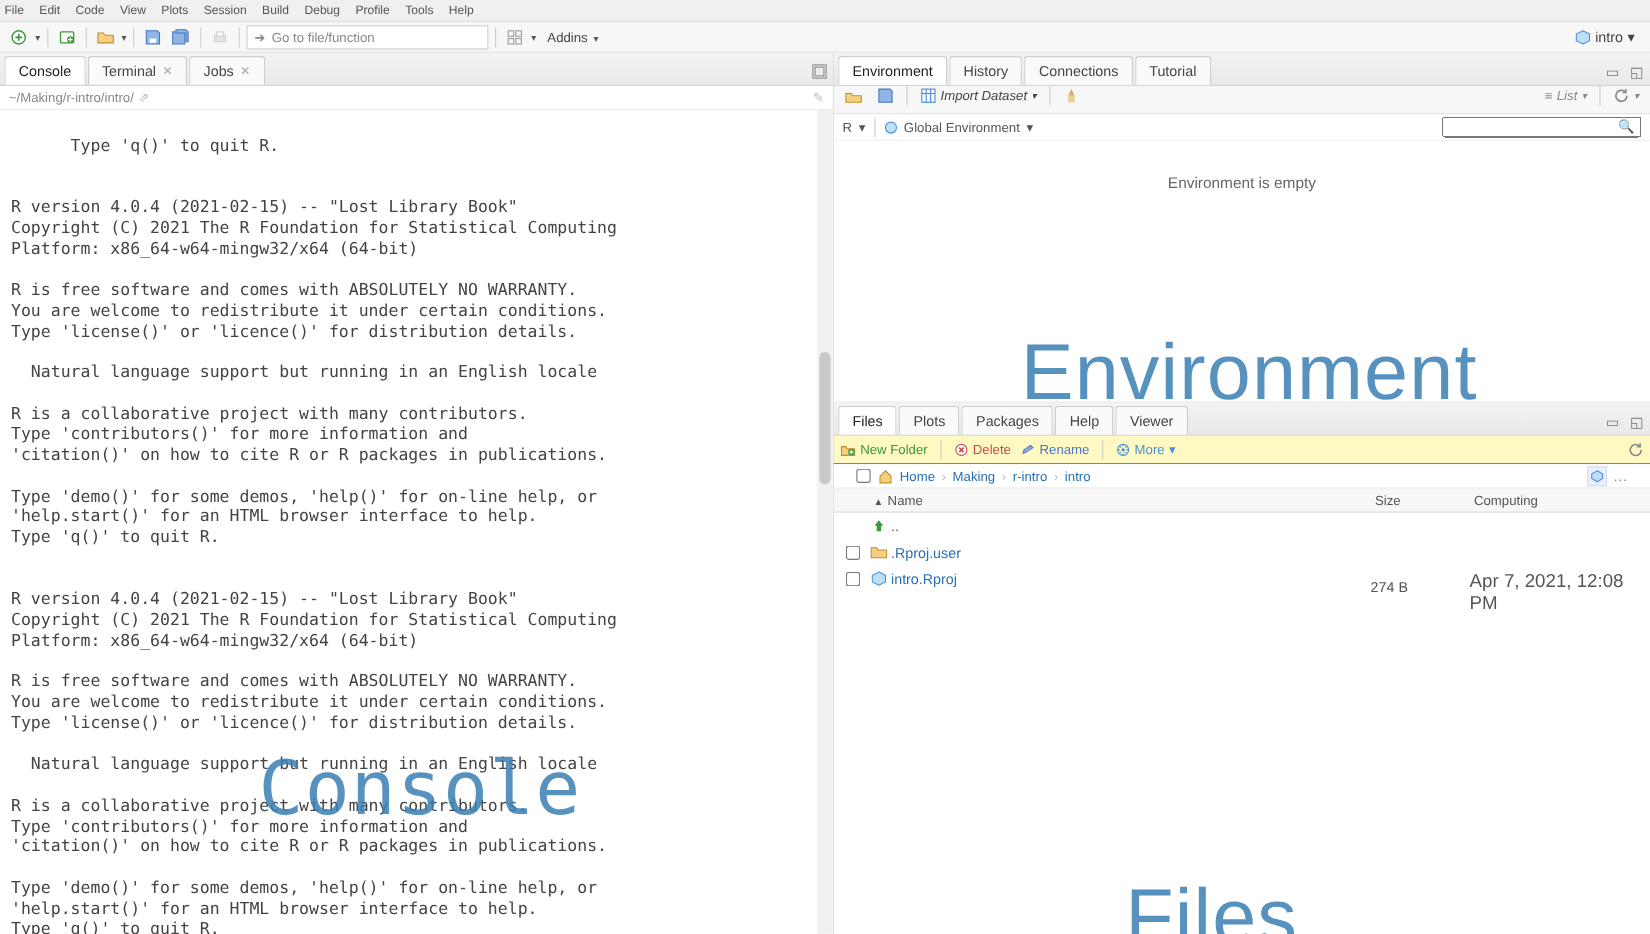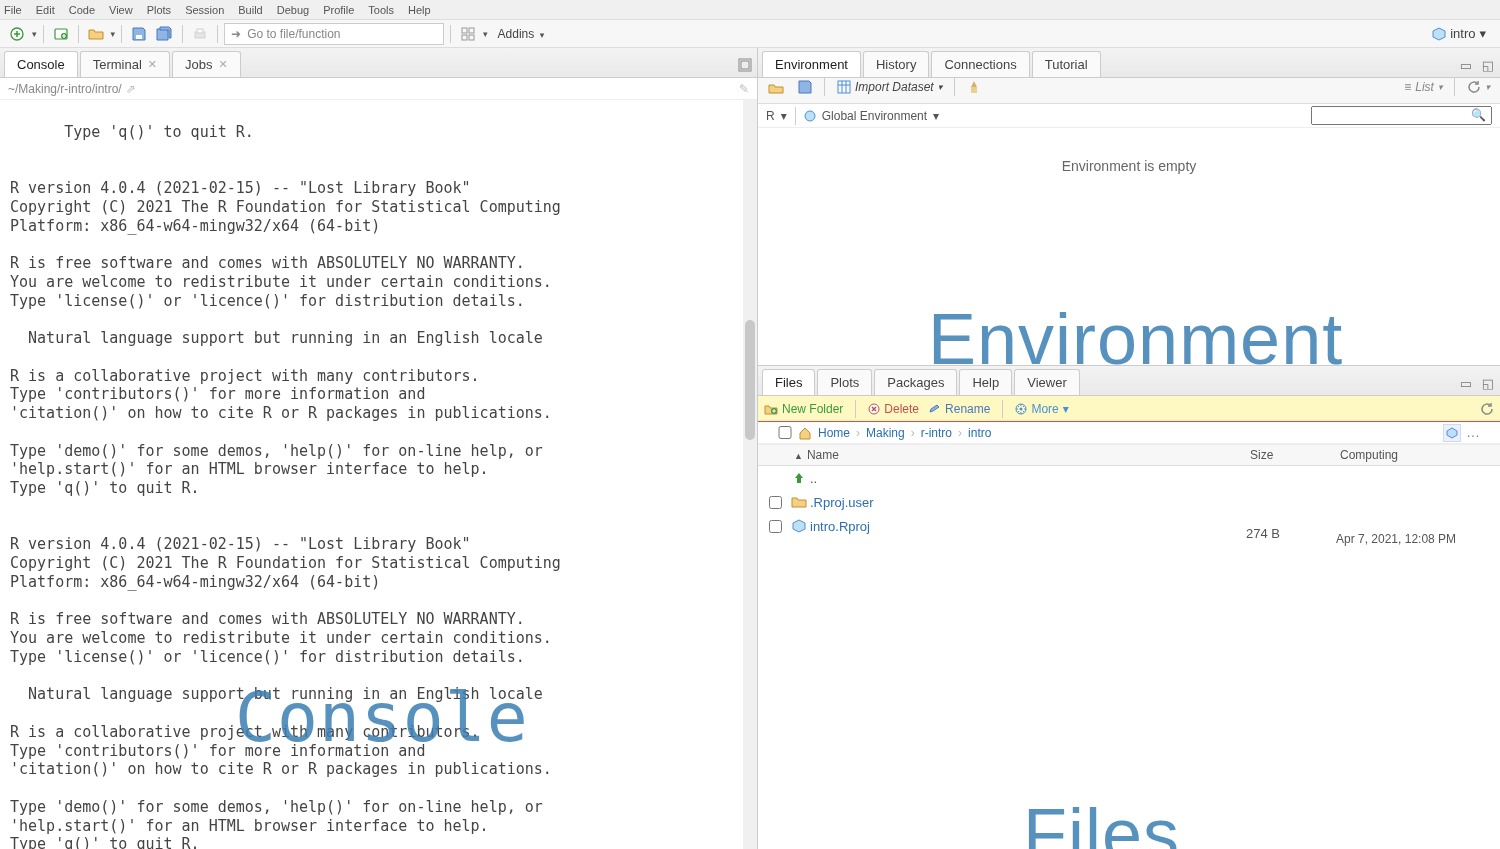--- a/index.html
+++ b/index.html
@@ -133,21 +133,21 @@
 .file-header .col-size { width:90px; }
 .file-header .col-mod { width:160px; }
 .file-header .sortcaret { font-size:9px; margin-right:4px; }
 .file-row {
   height:24px; display:flex; align-items:center; padding:0 4px; font-size:13px; color:#333;
 }
 .file-row .col-check { width:26px; display:flex; justify-content:center; }
 .file-row .col-icon { width:22px; display:flex; justify-content:center; }
 .file-row .col-name { flex:1; color:#2a6fb0; cursor:pointer; }
 .file-row .col-size { width:90px; color:#555;margin-top:14px; }
-.file-row .col-mod { width:160px; color:#555; font-size:12px;margin-top:25px; }
+.file-row .col-mod { width:160px; color:#555; font-size:17px;margin-top:25px; }
 .file-row.up .col-name { color:#555; }
 
 svg { display:block; }
 .ic-folder { color:#e0b050; }
 .ic-rproj { color:#4a90d9; }
 .ic-cube { color:#4a90d9; }
 .ic-green { color:#3a9a3a; }
 .ic-save { color:#4a78c0; }
 .ic-refresh { color:#888; }
 .ic-grid { color:#999; }

